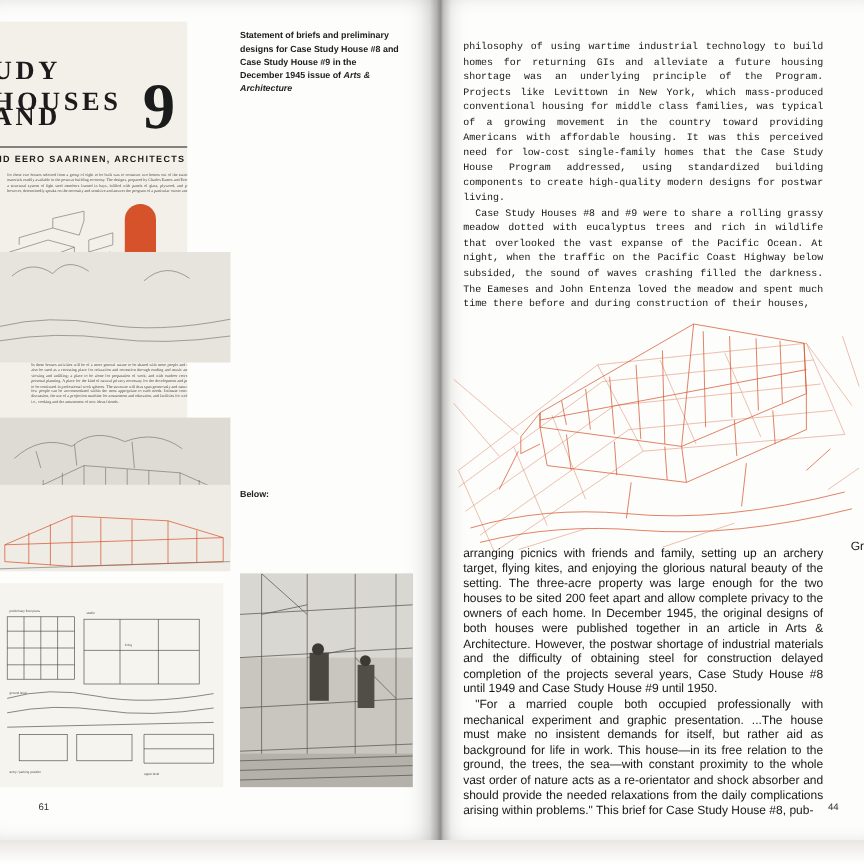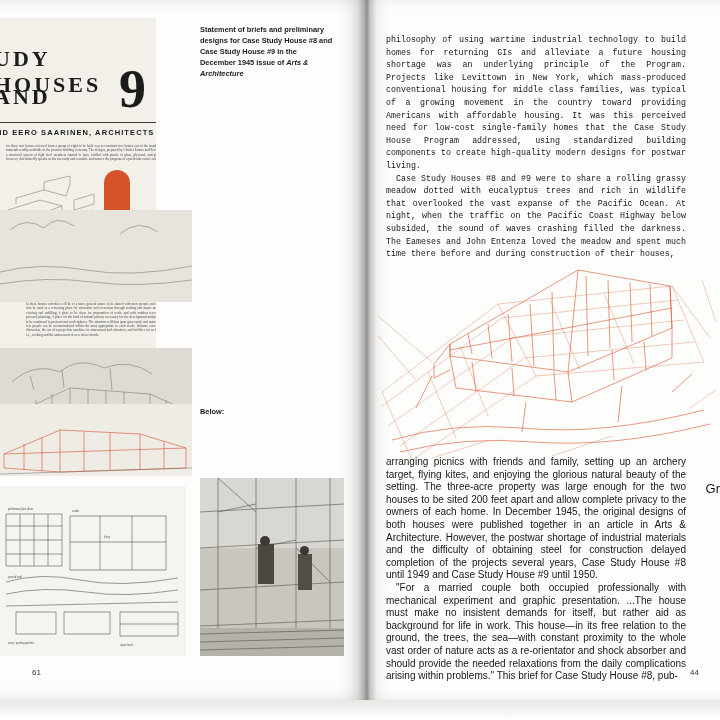--- a/index.html
+++ b/index.html
@@ -292,23 +292,23 @@
     line-height: 12.6px;
     color: #171717;
     text-align: justify;
   }
   .rp-col2 p { margin: 0; }
   .rp-col2 p.indent { text-indent: 10px; }
   .ital { font-style: italic; }
   .edge-word {
     position: absolute;
     right: 0;
-    top: 481px;
-    font-family: "Liberation Sans", sans-serif;
-    font-size: 13px;
+    top: 450px;
+    font-family: "Liberation Sans", sans-serif;
+    font-size: 10px;
     color: #171717;
   }
   .sk-line { stroke: #6d6a64; stroke-width: 0.5; fill: none; }
   .dr-line { stroke: #d6522b; stroke-width: 0.6; fill: none; }
   .dr-line-l { stroke: #e08a6d; stroke-width: 0.45; fill: none; }
   .bw-line { stroke: #55524c; stroke-width: 0.6; fill: none; }
   .plan-line { stroke: #3a3a3a; stroke-width: 0.5; fill: none; }
   .tinytext {
     font-family: "Liberation Sans", sans-serif;
     font-size: 2.6px;

